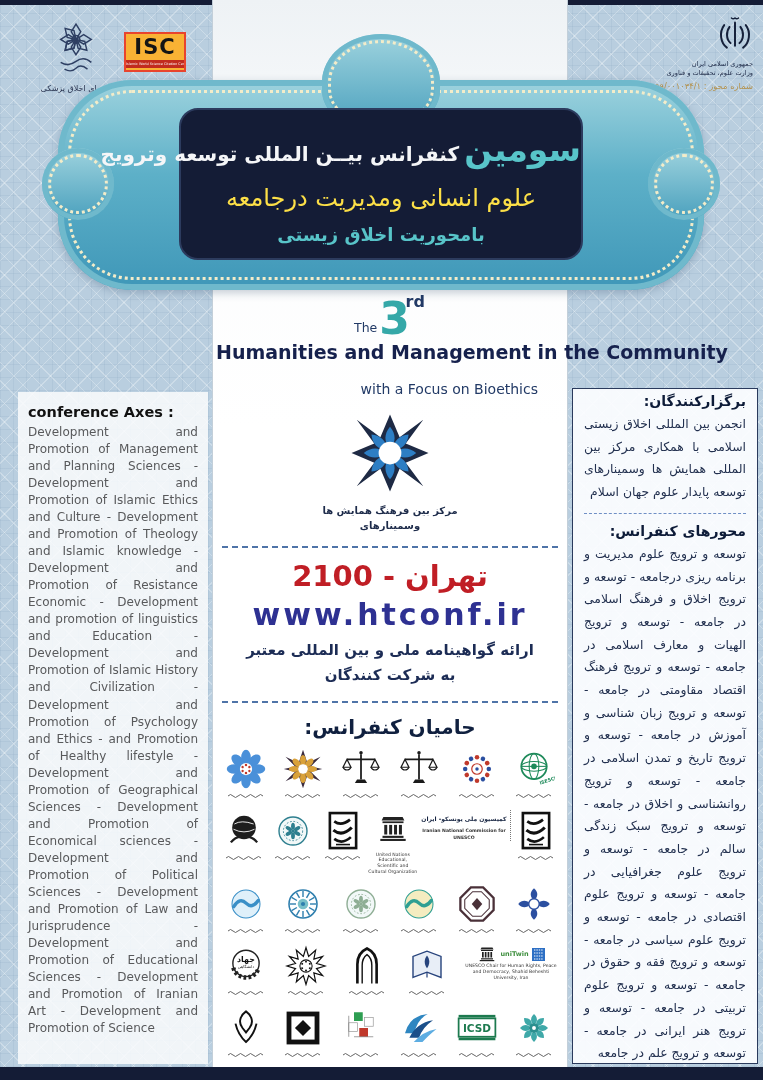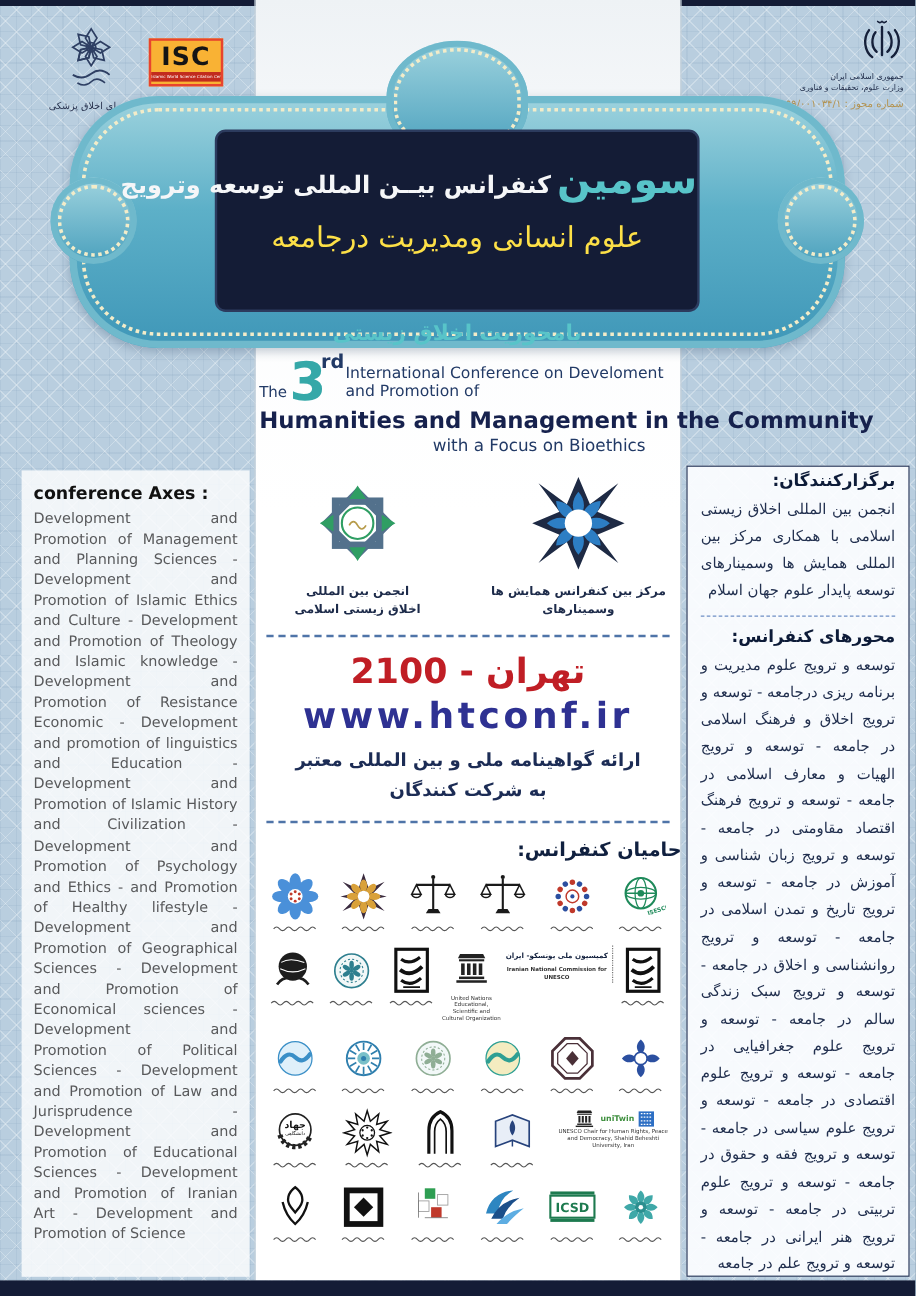--- a/index.html
+++ b/index.html
@@ -61,53 +61,53 @@
     outline:3px dotted #f3ecc9;outline-offset:-9px;box-shadow:inset 0 0 0 5px #6fb9cc;
   }
   .orn-side{
     position:absolute;top:50%;width:72px;height:72px;margin-top:-26px;border-radius:50%;
     background:linear-gradient(180deg,#9ed3de,#4aa0bd);
     outline:3px dotted #f3ecc9;outline-offset:-9px;box-shadow:inset 0 0 0 5px #6fb9cc;
   }
   .orn-side.l{left:-16px;} .orn-side.r{right:-16px;}
   .title-box{
     position:absolute;left:50%;top:58px;transform:translateX(-50%);
-    width:404px;height:152px;background:#141c36;border:2px solid #2c3b5e;border-radius:9px;
+    width:404px;height:152px;background:#141c36;border:2px solid #2c3b5e;border-radius:19px;
     box-sizing:border-box;direction:rtl;text-align:center;padding-top:20px;
   }
   .tb-l1{line-height:40px;white-space:nowrap;}
   .tb-l1 .big{font-size:33px;font-weight:bold;color:#58c4c9;}
   .tb-l1 .rest{font-size:20px;font-weight:bold;color:#f5f6f8;}
   .tb-l2{font-size:24px;font-weight:normal;color:#fde047;line-height:44px;white-space:nowrap;}
-  .tb-l3{font-size:18px;font-weight:bold;color:#58c4c9;line-height:30px;margin-top:43px;}
+  .tb-l3{font-size:18px;font-weight:bold;color:#58c4c9;line-height:30px;}
 
   
   .center-content{position:relative;padding-top:304px;height:763px;}
   .en-title{width:348px;margin:0 auto;color:#223a66;}
   .en-l1{display:flex;justify-content:center;align-items:flex-end;}
   .en-l1 .the{font-size:12.5px;padding-bottom:3px;}
   .numwrap{position:relative;margin:0 16px 0 2px;}
   .numwrap .num{font-size:44px;line-height:30px;font-weight:bold;color:#35a8a8;}
   .numwrap .ord{position:absolute;top:-12px;right:-15px;font-size:16px;font-weight:bold;color:#223a66;}
   .en-l1 .t1{font-size:13px;padding-bottom:3px;}
   .en-l2{font-size:19px;font-weight:bold;color:#16214d;text-align:right;margin-top:3px;white-space:nowrap;}
-  .en-l3{font-size:14px;text-align:right;padding-right:26px;margin-top:2px;}
+  .en-l3{font-size:14px;text-align:right;padding-right:26px;margin-top:18px;}
 
   
   .org-logos{display:flex;justify-content:center;gap:34px;margin-top:14px;}
   .org-logo{text-align:center;width:150px;}
   .org-logo svg{width:84px;height:84px;}
   .org-cap{font-size:10px;font-weight:bold;color:#1d2b4a;line-height:1.5;direction:rtl;margin-top:4px;}
 
   .sep{border-top:2px dashed #4f74a8;margin:13px 10px 0 10px;height:0;}
   .city{font-size:29px;font-weight:bold;color:#c01e25;text-align:center;direction:rtl;margin-top:11px;}
   .site{font-size:30px;font-weight:bold;color:#2e3192;text-align:center;letter-spacing:3px;margin-top:4px;}
   .cert{font-size:15px;font-weight:bold;color:#1c2c55;text-align:center;direction:rtl;
         width:300px;margin:6px auto 0 auto;line-height:1.65;}
-  .sponsors-h{font-size:16px;font-weight:bold;color:#10203f;direction:rtl;margin-top:12px;}
+  .sponsors-h{font-size:20px;font-weight:bold;color:#10203f;text-align:center;direction:rtl;margin-top:12px;}
 
   
   .sp-grid{width:342px;margin:4px auto 0 auto;}
   .sp-row{display:flex;justify-content:space-between;margin-top:9px;}
   .sp-cell{width:53px;text-align:center;}
   .sp-cell.wide{width:100px;}
   .spsvg{width:42px;height:42px;display:block;margin:0 auto;}
   .sp-cap{margin-top:1px;height:10px;}
   .sp-cap svg{display:block;margin:0 auto;}
   .sp-cap-txt{font-size:4.6px;color:#333;line-height:1.25;}
@@ -191,64 +191,43 @@
 
   <div class="center-col" style="background:none;border:none;">
     <div class="center-content">
       <div class="en-title">
         <div class="en-l1">
           <span class="the">The</span>
           <span class="numwrap">
             <span class="num">3</span>
             <span class="ord">rd</span>
           </span>
-          <span class="t1">International Conference on Develoment and Promotion of</span>
         </div>
         <div class="en-l2">Humanities and Management in the Community</div>
         <div class="en-l3">with a Focus on Bioethics</div>
       </div>
 
       <div class="org-logos">
-        <div class="org-logo">
-          <svg viewBox="0 0 96 96">
-            <g fill="none" stroke="#53718c" stroke-width="7">
-              <rect x="27" y="27" width="42" height="42"></rect>
-              <rect x="27" y="27" width="42" height="42" transform="rotate(45 48 48)"></rect>
-            </g>
-            <g fill="#2f9e63">
-              <path d="M48 12l8 13H40z"></path>
-                <path d="M84 48l-13 8V40z"></path>
-              <path d="M48 84l-8-13h16z"></path>
-                <path d="M12 48l13-8v16z"></path>
-            </g>
-            <circle cx="48" cy="48" r="15" fill="#fff" stroke="#2f9e63" stroke-width="2"></circle>
-            <path d="M40 50q4-7 8 0t8 0" fill="none" stroke="#b79b4a" stroke-width="1.6"></path>
-          </svg>
-          <div class="org-cap">
-            <div>انجمن بین المللی</div>
-            <div>اخلاق زیستی اسلامی</div>
-          </div>
-        </div>
         <div class="org-logo">
           <svg viewBox="0 0 96 96">
             <polygon fill="#1e2a44" points="48,4 59,30 86,10 66,37 92,48 66,59 86,86 59,66 48,92 37,66 10,86 30,59 4,48 30,37 10,10 37,30"></polygon>
             <g fill="#2d7ec4">
               <path d="M48 18c7 8 7 18 0 25-7-7-7-17 0-25z"></path>
               <path d="M48 18c7 8 7 18 0 25-7-7-7-17 0-25z" transform="rotate(45 48 48)"></path>
               <path d="M48 18c7 8 7 18 0 25-7-7-7-17 0-25z" transform="rotate(90 48 48)"></path>
               <path d="M48 18c7 8 7 18 0 25-7-7-7-17 0-25z" transform="rotate(135 48 48)"></path>
               <path d="M48 18c7 8 7 18 0 25-7-7-7-17 0-25z" transform="rotate(180 48 48)"></path>
               <path d="M48 18c7 8 7 18 0 25-7-7-7-17 0-25z" transform="rotate(225 48 48)"></path>
               <path d="M48 18c7 8 7 18 0 25-7-7-7-17 0-25z" transform="rotate(270 48 48)"></path>
               <path d="M48 18c7 8 7 18 0 25-7-7-7-17 0-25z" transform="rotate(315 48 48)"></path>
             </g>
             <circle cx="48" cy="48" r="13" fill="#fff"></circle>
           </svg>
           <div class="org-cap">
-            <div>مرکز بین کنفرانس همایش ها وسمینارهای</div>
+            <div>مرکز بین فرهنگ همایش ها وسمینارهای</div>
           </div>
         </div>
       </div>
 
       <div class="sep"></div>
       <div class="city">تهران - 2100</div>
       <div class="site">www.htconf.ir</div>
       <div class="cert">ارائه گواهینامه ملی و بین المللی معتبر به شرکت کنندگان</div>
       <div class="sep"></div>
       <div class="sponsors-h">حامیان کنفرانس:</div>

